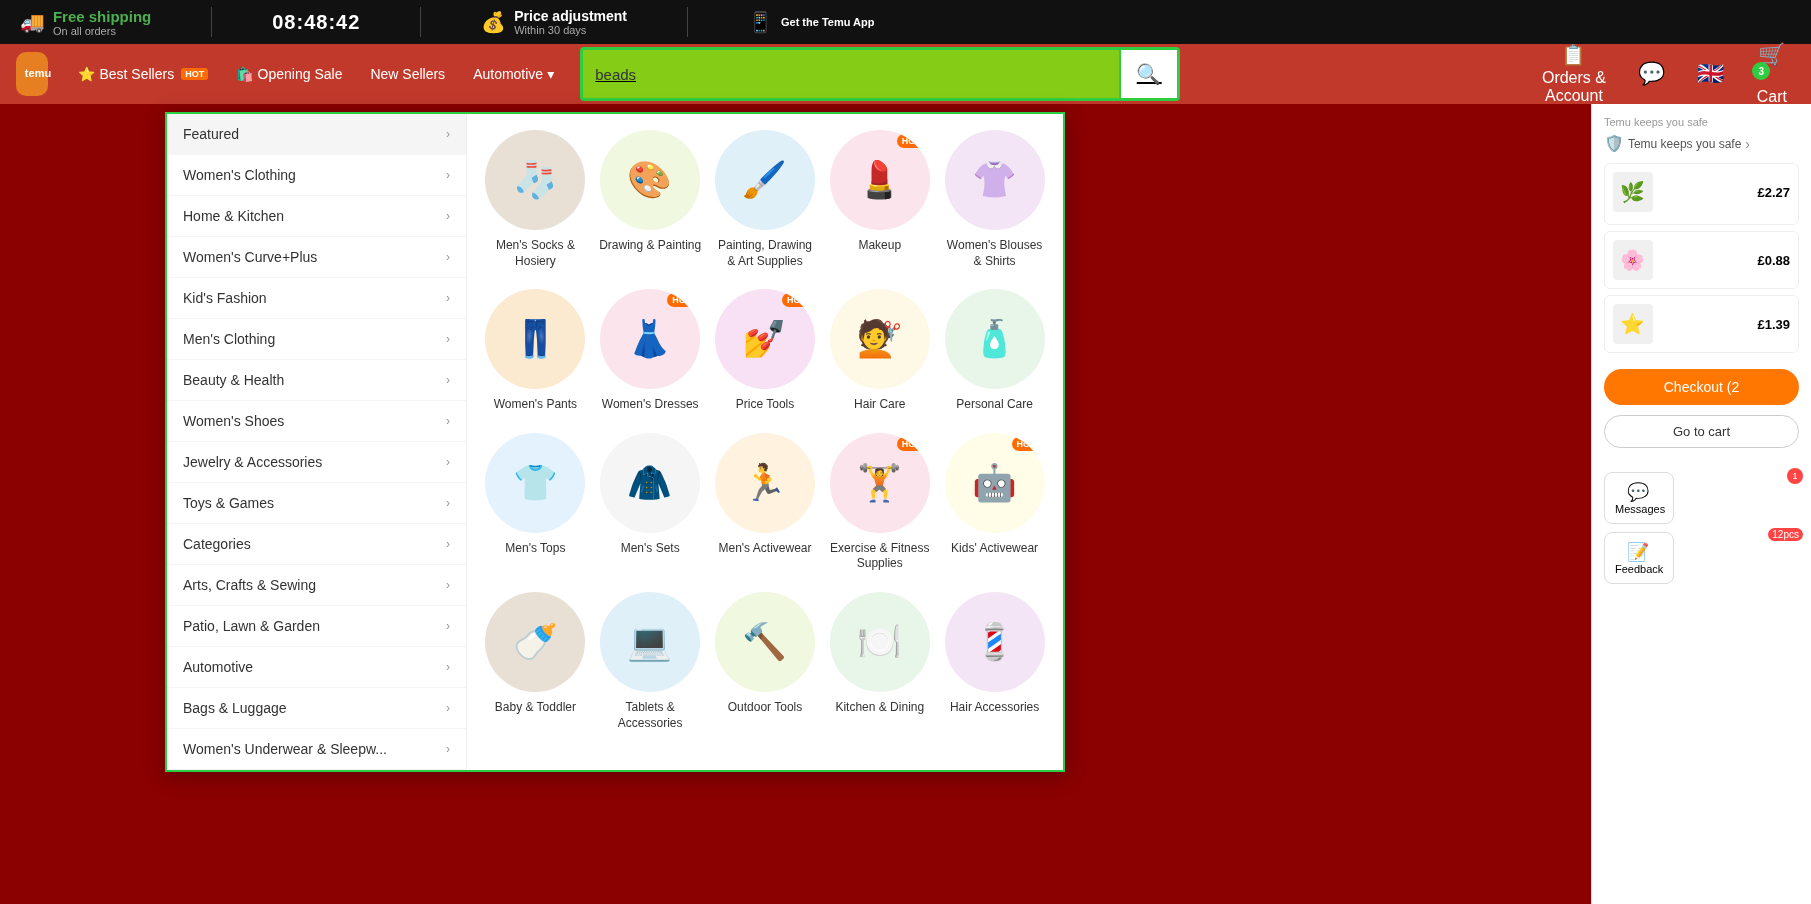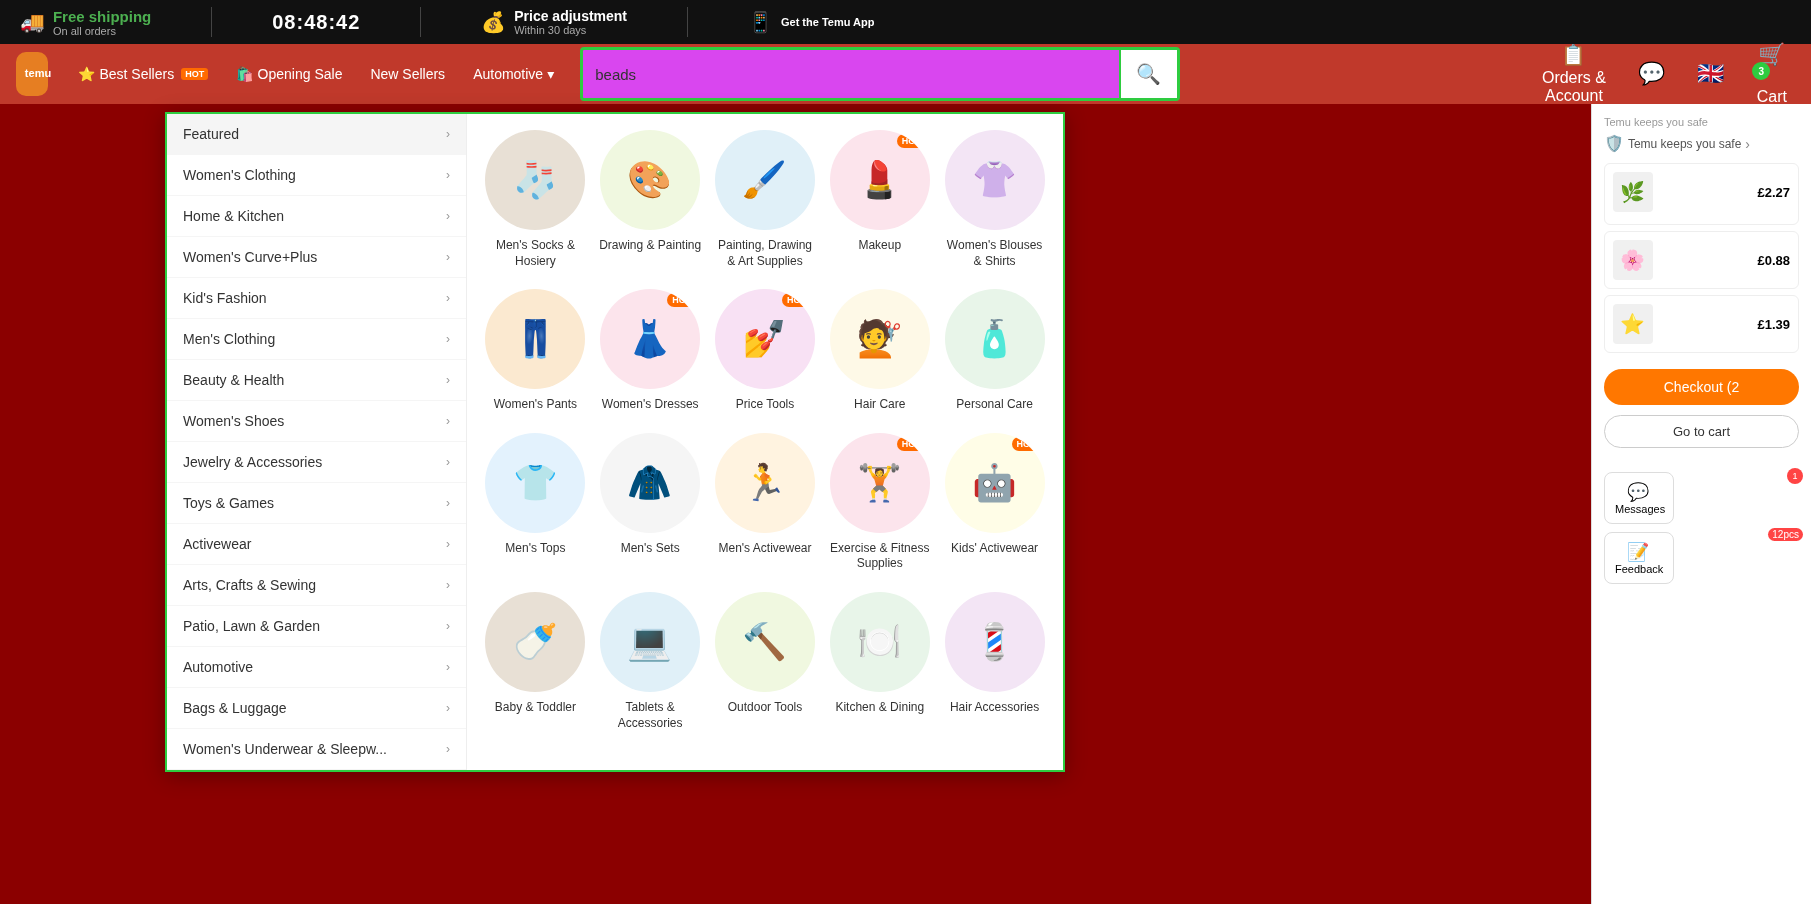--- a/index.html
+++ b/index.html
@@ -50,22 +50,23 @@
       background: #ff6b00; color: #fff; font-size: 9px; font-weight: bold;
       padding: 1px 4px; border-radius: 3px; margin-left: 3px;
     }
     .search-container {
       display: flex; align-items: center;
       margin: 12px 12px;
       flex: 1;
       max-width: 600px;
       border: 3px solid #2ecc40;
       border-radius: 4px;
-      background: #d946ef;
+      background: #84cc16;
       position: relative;
+      text-decoration: underline;
     }
     .search-input {
       flex: 1; border: none; outline: none;
       padding: 8px 12px; font-size: 15px; color: #333;
       background: transparent;
     }
     .search-btn {
       background: #fff; border: none; cursor: pointer;
       padding: 6px 10px;
       border-left: 2px solid #2ecc40;
@@ -343,21 +344,21 @@
       </div>
       <div class="sidebar-item">
         <span>Jewelry &amp; Accessories</span>
         <span class="chevron">›</span>
       </div>
       <div class="sidebar-item">
         <span>Toys &amp; Games</span>
         <span class="chevron">›</span>
       </div>
       <div class="sidebar-item">
-        <span>Activewear</span>
+        <span>Categories</span>
         <span class="chevron">›</span>
       </div>
       <div class="sidebar-item">
         <span>Arts, Crafts &amp; Sewing</span>
         <span class="chevron">›</span>
       </div>
       <div class="sidebar-item">
         <span>Patio, Lawn &amp; Garden</span>
         <span class="chevron">›</span>
       </div>

